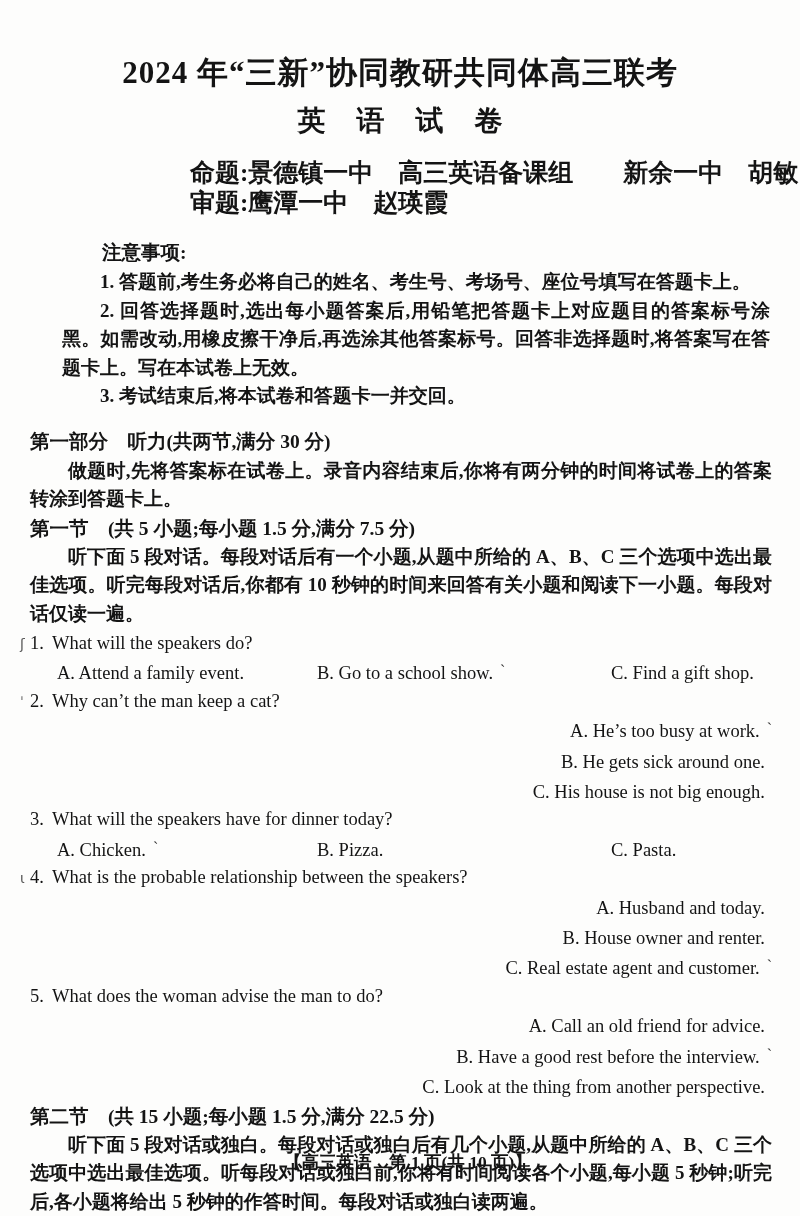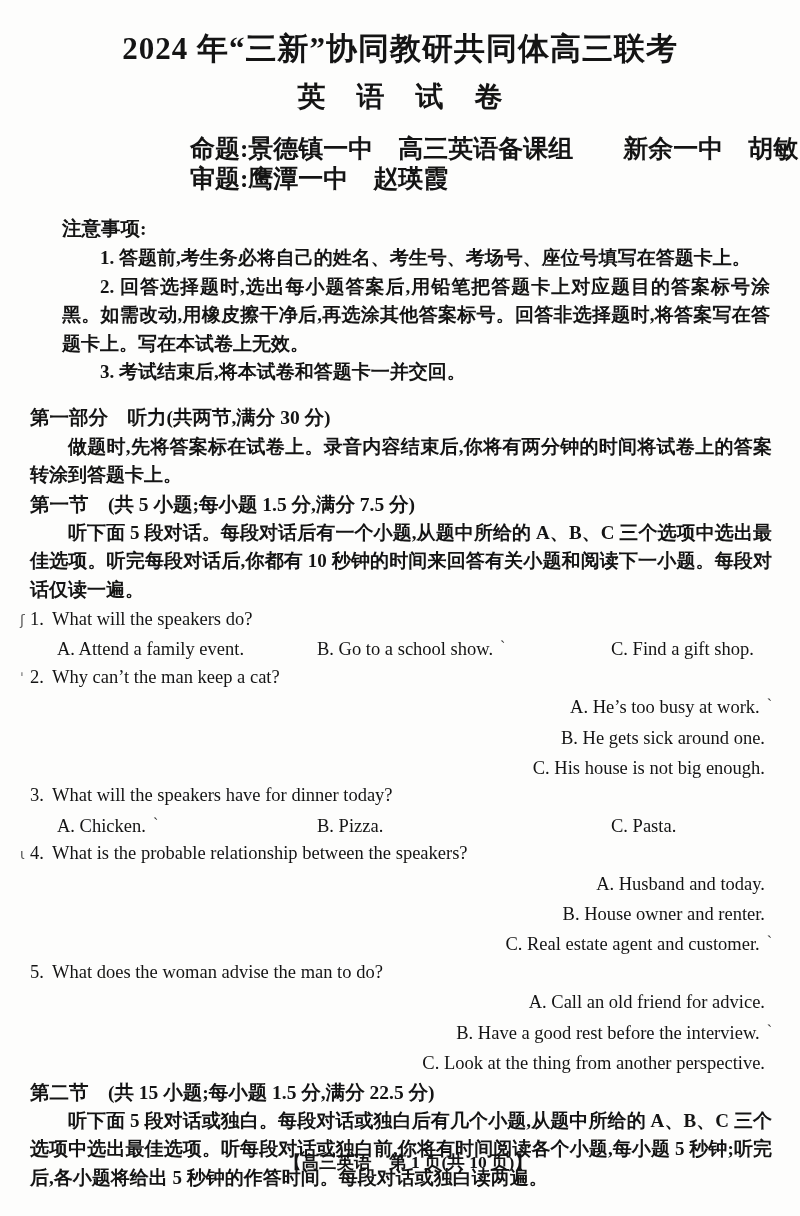--- a/index.html
+++ b/index.html
@@ -7,37 +7,37 @@
   .page {
     position:relative;
     width:800px; height:1216px;
     margin:0 auto;
     background:#fdfdfc;
     color:#141414;
     font-family:"Liberation Serif","DejaVu Serif",serif;
     overflow:hidden;
   }
   
-  .header { text-align:center; padding-top:28px; }
+  .header { text-align:center; padding-top:52px; }
   .title-main {
     font-size:31px; font-weight:bold; letter-spacing:1px;
   }
   .title-sub {
     margin-top:8px;
     font-size:28px; font-weight:bold;
     letter-spacing:12px; text-indent:12px;
   }
   .setters {
     margin-top:18px; padding-left:190px;
     text-align:left; font-weight:bold;
     font-size:25px; line-height:30px;
   }
   
   .notice { margin:20px 30px 0 62px; }
-  .notice-heading { font-size:19.5px; font-weight:bold; line-height:30px; }
+  .notice-heading { font-size:19.5px; font-weight:bold; line-height:30px;margin-left:40px; }
   .cn-par {
     font-size:19px; font-weight:bold;
     line-height:28.5px; text-align:justify;
     text-indent:2em;
   }
   
   .main { margin:0 28px 0 30px; }
   .part-heading {
     margin-top:16px;
     font-size:19.5px; font-weight:bold; line-height:30px;

